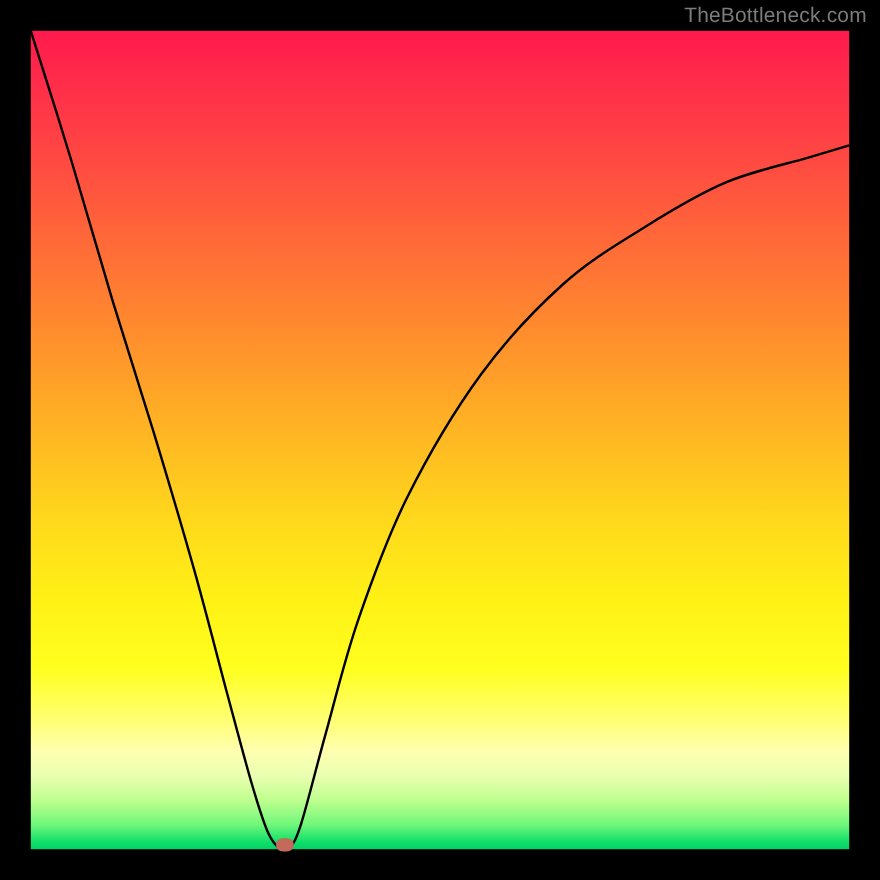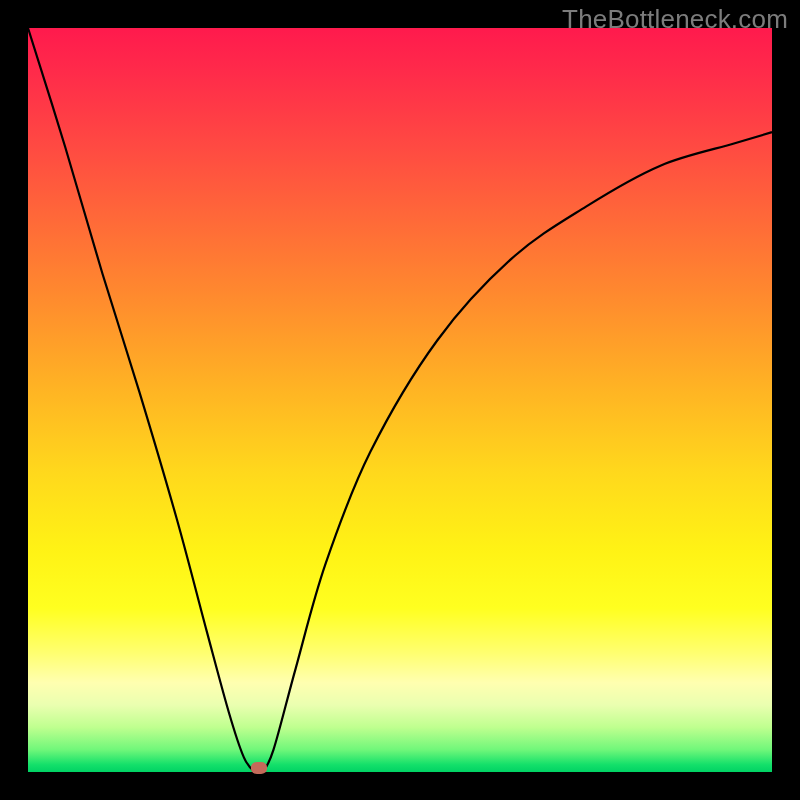--- a/index.html
+++ b/index.html
@@ -43,21 +43,21 @@
       #70f77a 97%,
       #14e06a 99%,
       #00d264 100%
     );
   }
   .watermark {
     position: absolute;
     top: 4px;
     right: 12px;
     color: #7c7c7c;
-    font-size: 26px;
+    font-size: 19px;
     font-weight: 500;
     letter-spacing: 0.2px;
     user-select: none;
   }
   svg.curve {
     position: absolute;
     left: 0;
     top: 0;
     width: 744px;
     height: 744px;

